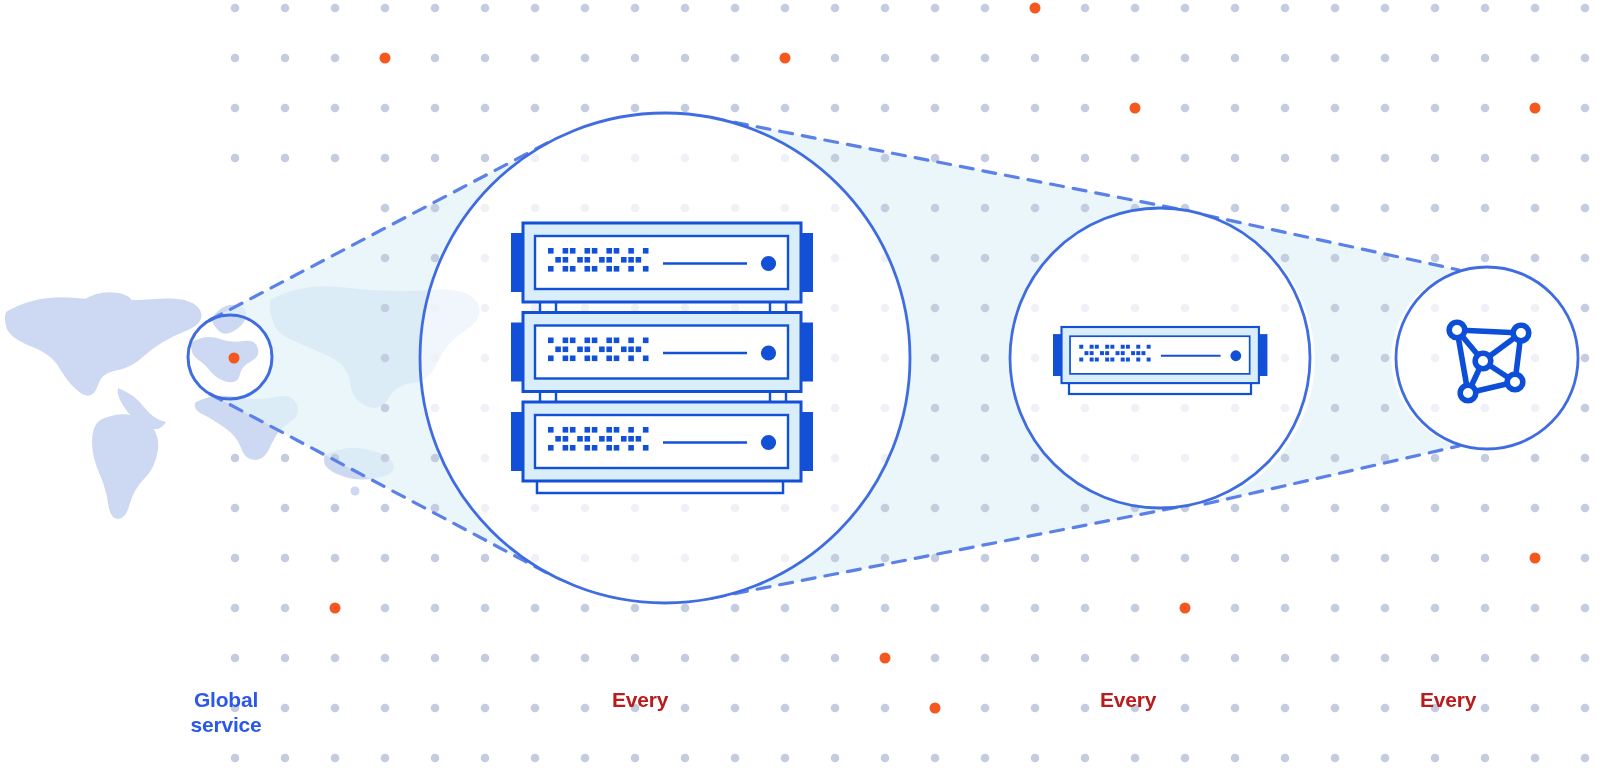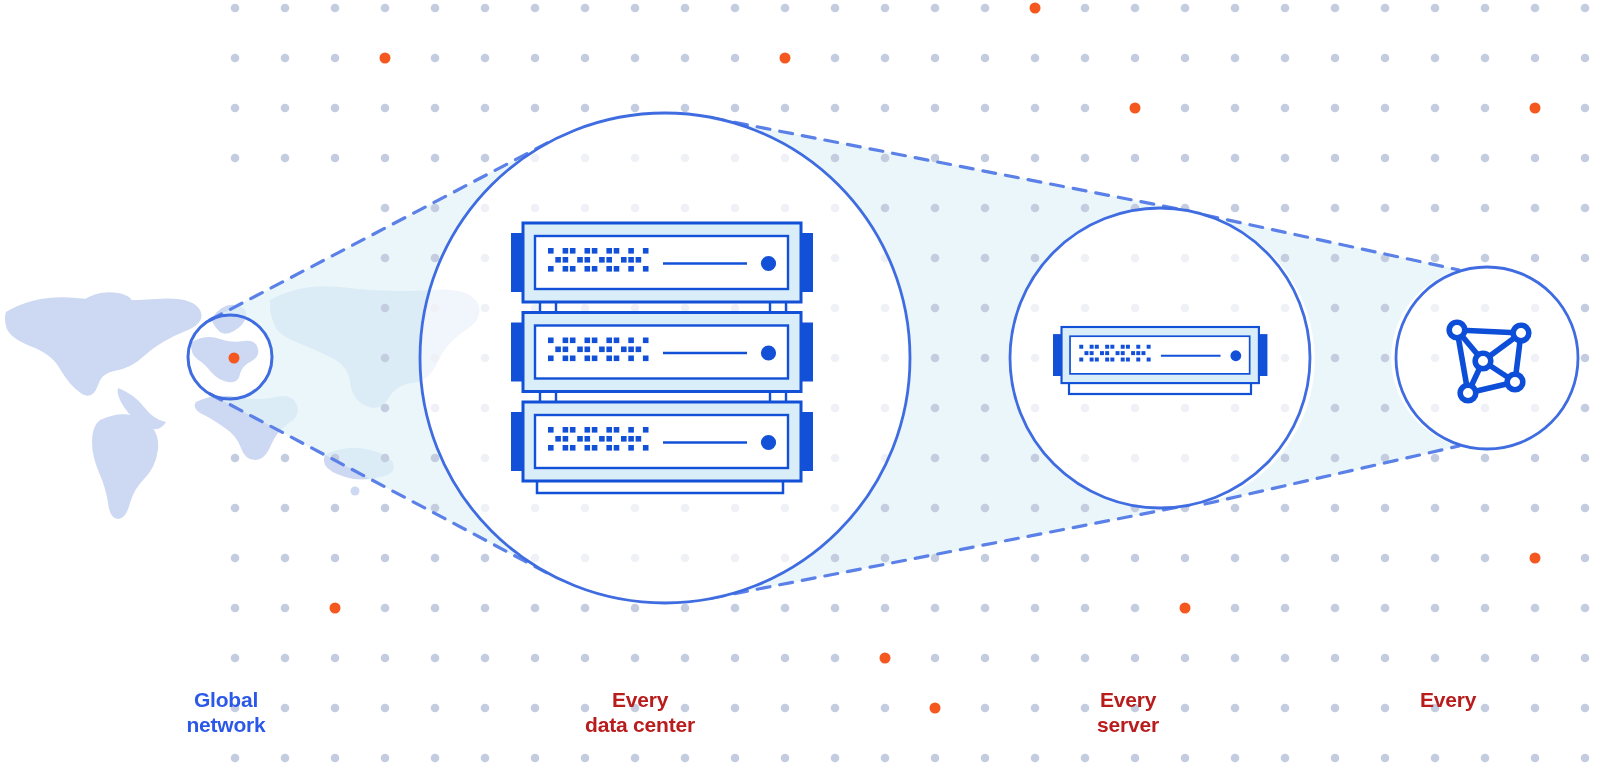--- a/index.html
+++ b/index.html
@@ -637,26 +637,24 @@
         <circle cx="1457" cy="330" r="7.8" fill="#ffffff" stroke="#0d4ed8" stroke-width="5.6"></circle>
         <circle cx="1521" cy="333" r="7.8" fill="#ffffff" stroke="#0d4ed8" stroke-width="5.6"></circle>
         <circle cx="1483" cy="361" r="7.8" fill="#ffffff" stroke="#0d4ed8" stroke-width="5.6"></circle>
         <circle cx="1468" cy="393" r="7.8" fill="#ffffff" stroke="#0d4ed8" stroke-width="5.6"></circle>
         <circle cx="1515" cy="382" r="7.8" fill="#ffffff" stroke="#0d4ed8" stroke-width="5.6"></circle>
       </g>
     </svg>
 
   <div class="caption blue" style="left:106px;">
     <div>Global</div>
-    <div>network</div>
+    <div>service</div>
   </div>
   <div class="caption dark" style="left:520px;">
     <div>Every</div>
-    <div>data center</div>
   </div>
   <div class="caption dark" style="left:1008px;">
     <div>Every</div>
-    <div>server</div>
   </div>
   <div class="caption dark" style="left:1328px;">
     <div>Every</div>
   </div>
 </div>
 
 </body></html>

